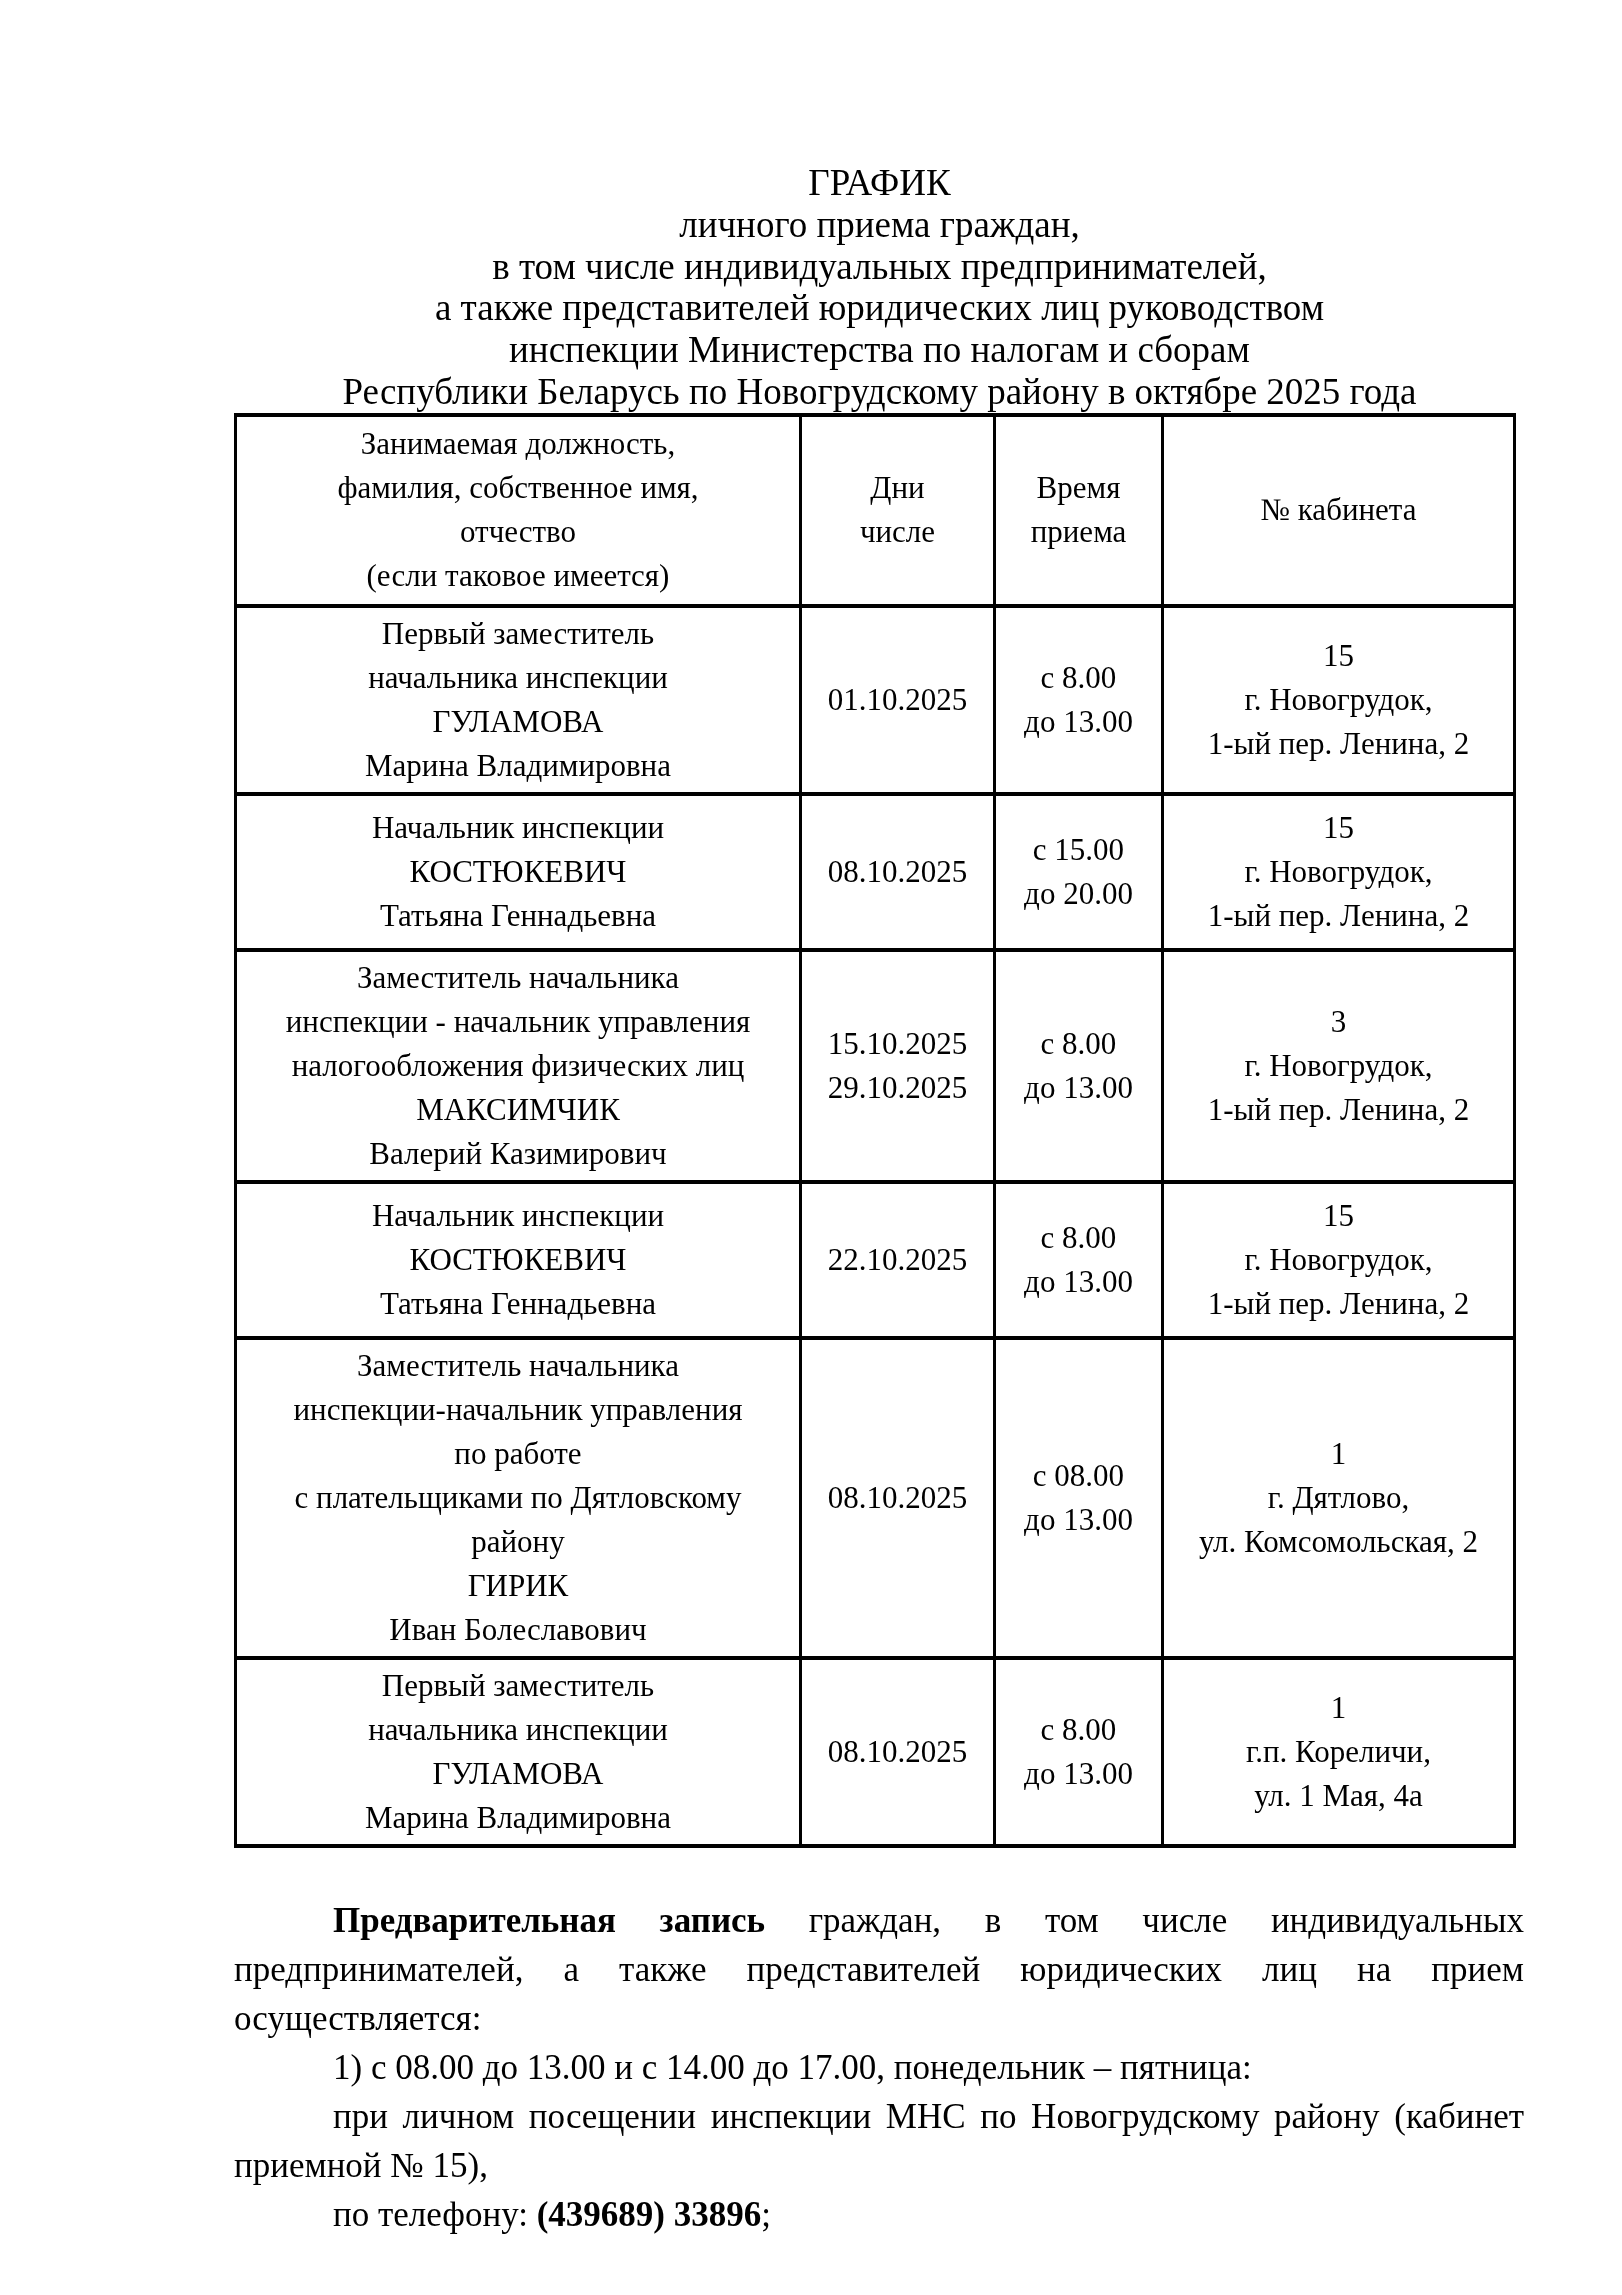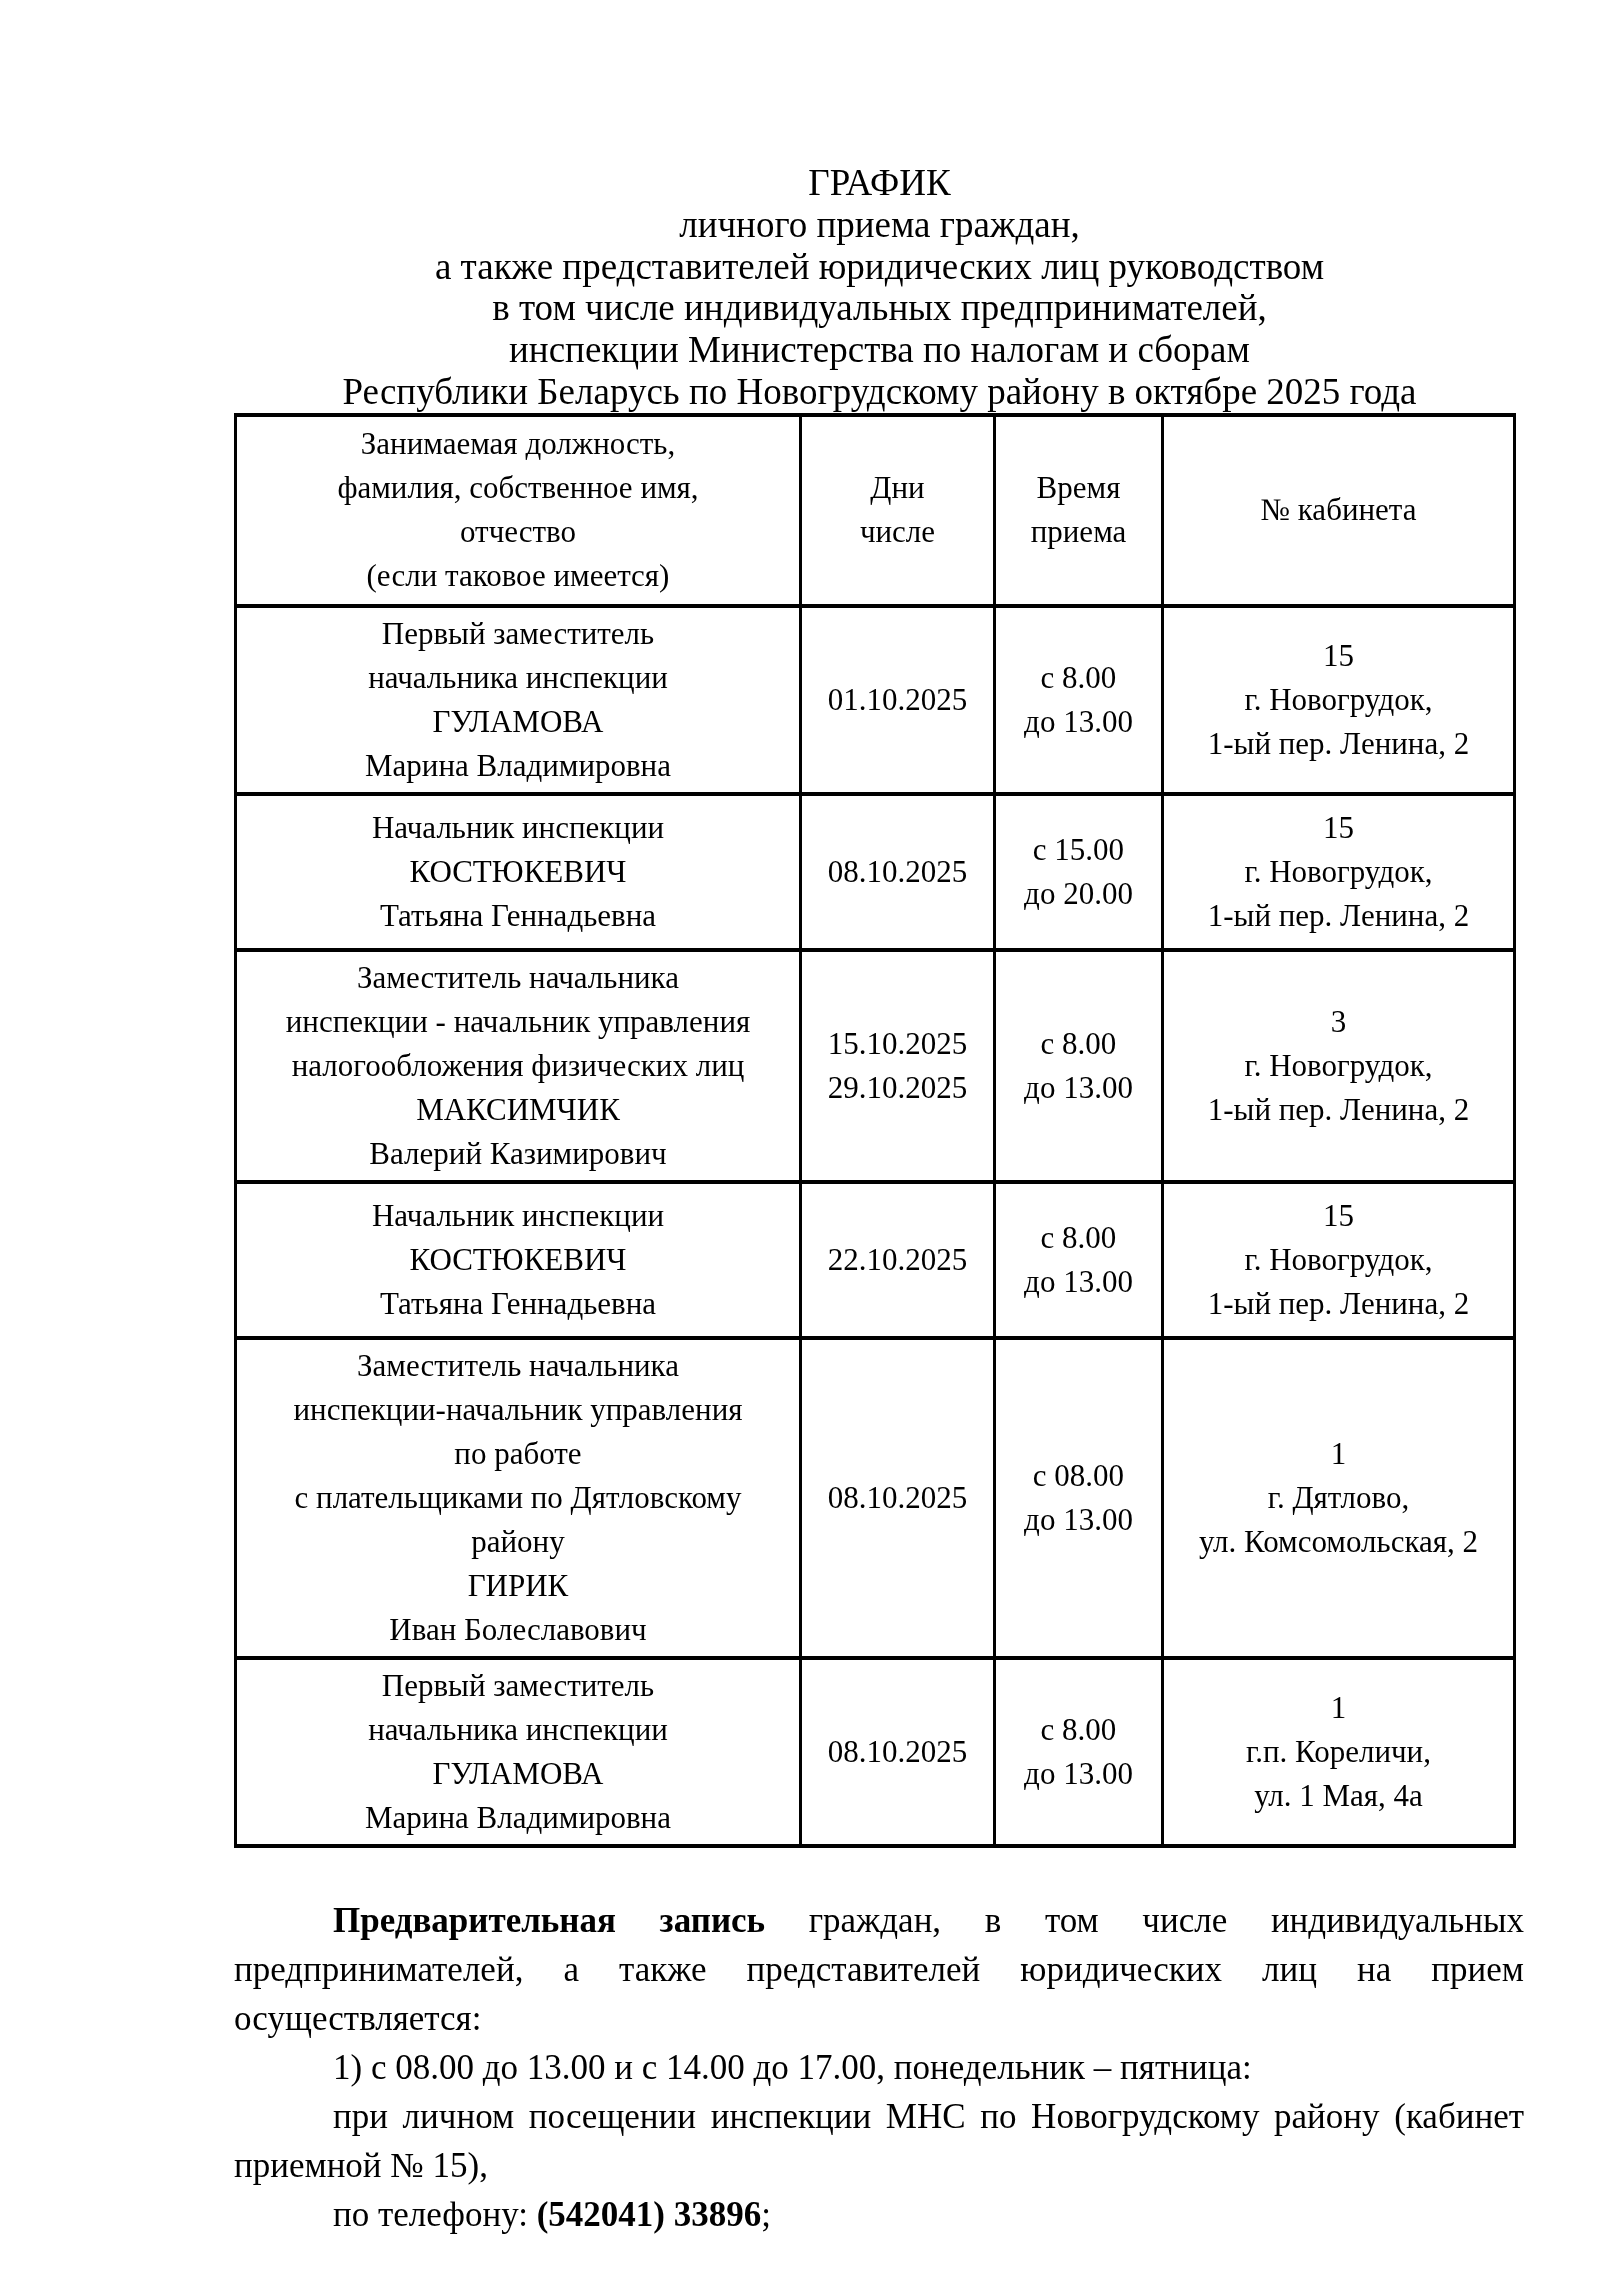--- a/index.html
+++ b/index.html
@@ -70,22 +70,22 @@
   .bold { font-weight: bold; }
 </style>
 </head>
 <body>
 
 <div class="page">
 
   <div class="doc-title">
     <div class="title-line">ГРАФИК</div>
     <div class="title-line">личного приема граждан,</div>
+    <div class="title-line">в том числе индивидуальных предпринимателей,</div>
     <div class="title-line">а также представителей юридических лиц руководством</div>
-    <div class="title-line">в том числе индивидуальных предпринимателей,</div>
     <div class="title-line">инспекции Министерства по налогам и сборам</div>
     <div class="title-line">Республики Беларусь по Новогрудскому району в октябре 2025 года</div>
   </div>
 
   <table class="schedule">
     <colgroup>
       <col style="width:565px">
       <col style="width:194px">
       <col style="width:168px">
       <col style="width:352px">
@@ -177,17 +177,17 @@
 г.п. Кореличи,
 ул. 1 Мая, 4а</td>
       </tr>
     </tbody>
   </table>
 
   <div class="notes">
     <p><span class="bold">Предварительная запись</span><span> граждан, в том числе индивидуальных предпринимателей, а также представителей юридических лиц на прием осуществляется:</span></p>
     <p>1) с 08.00 до 13.00 и с 14.00 до 17.00, понедельник – пятница:</p>
     <p>при личном посещении инспекции МНС по Новогрудскому району (кабинет приемной № 15),</p>
-    <p><span>по телефону: </span><span class="bold">(542041) 33896</span><span>;</span></p>
+    <p><span>по телефону: </span><span class="bold">(439689) 33896</span><span>;</span></p>
   </div>
 
 </div>
 
 
 </body></html>

